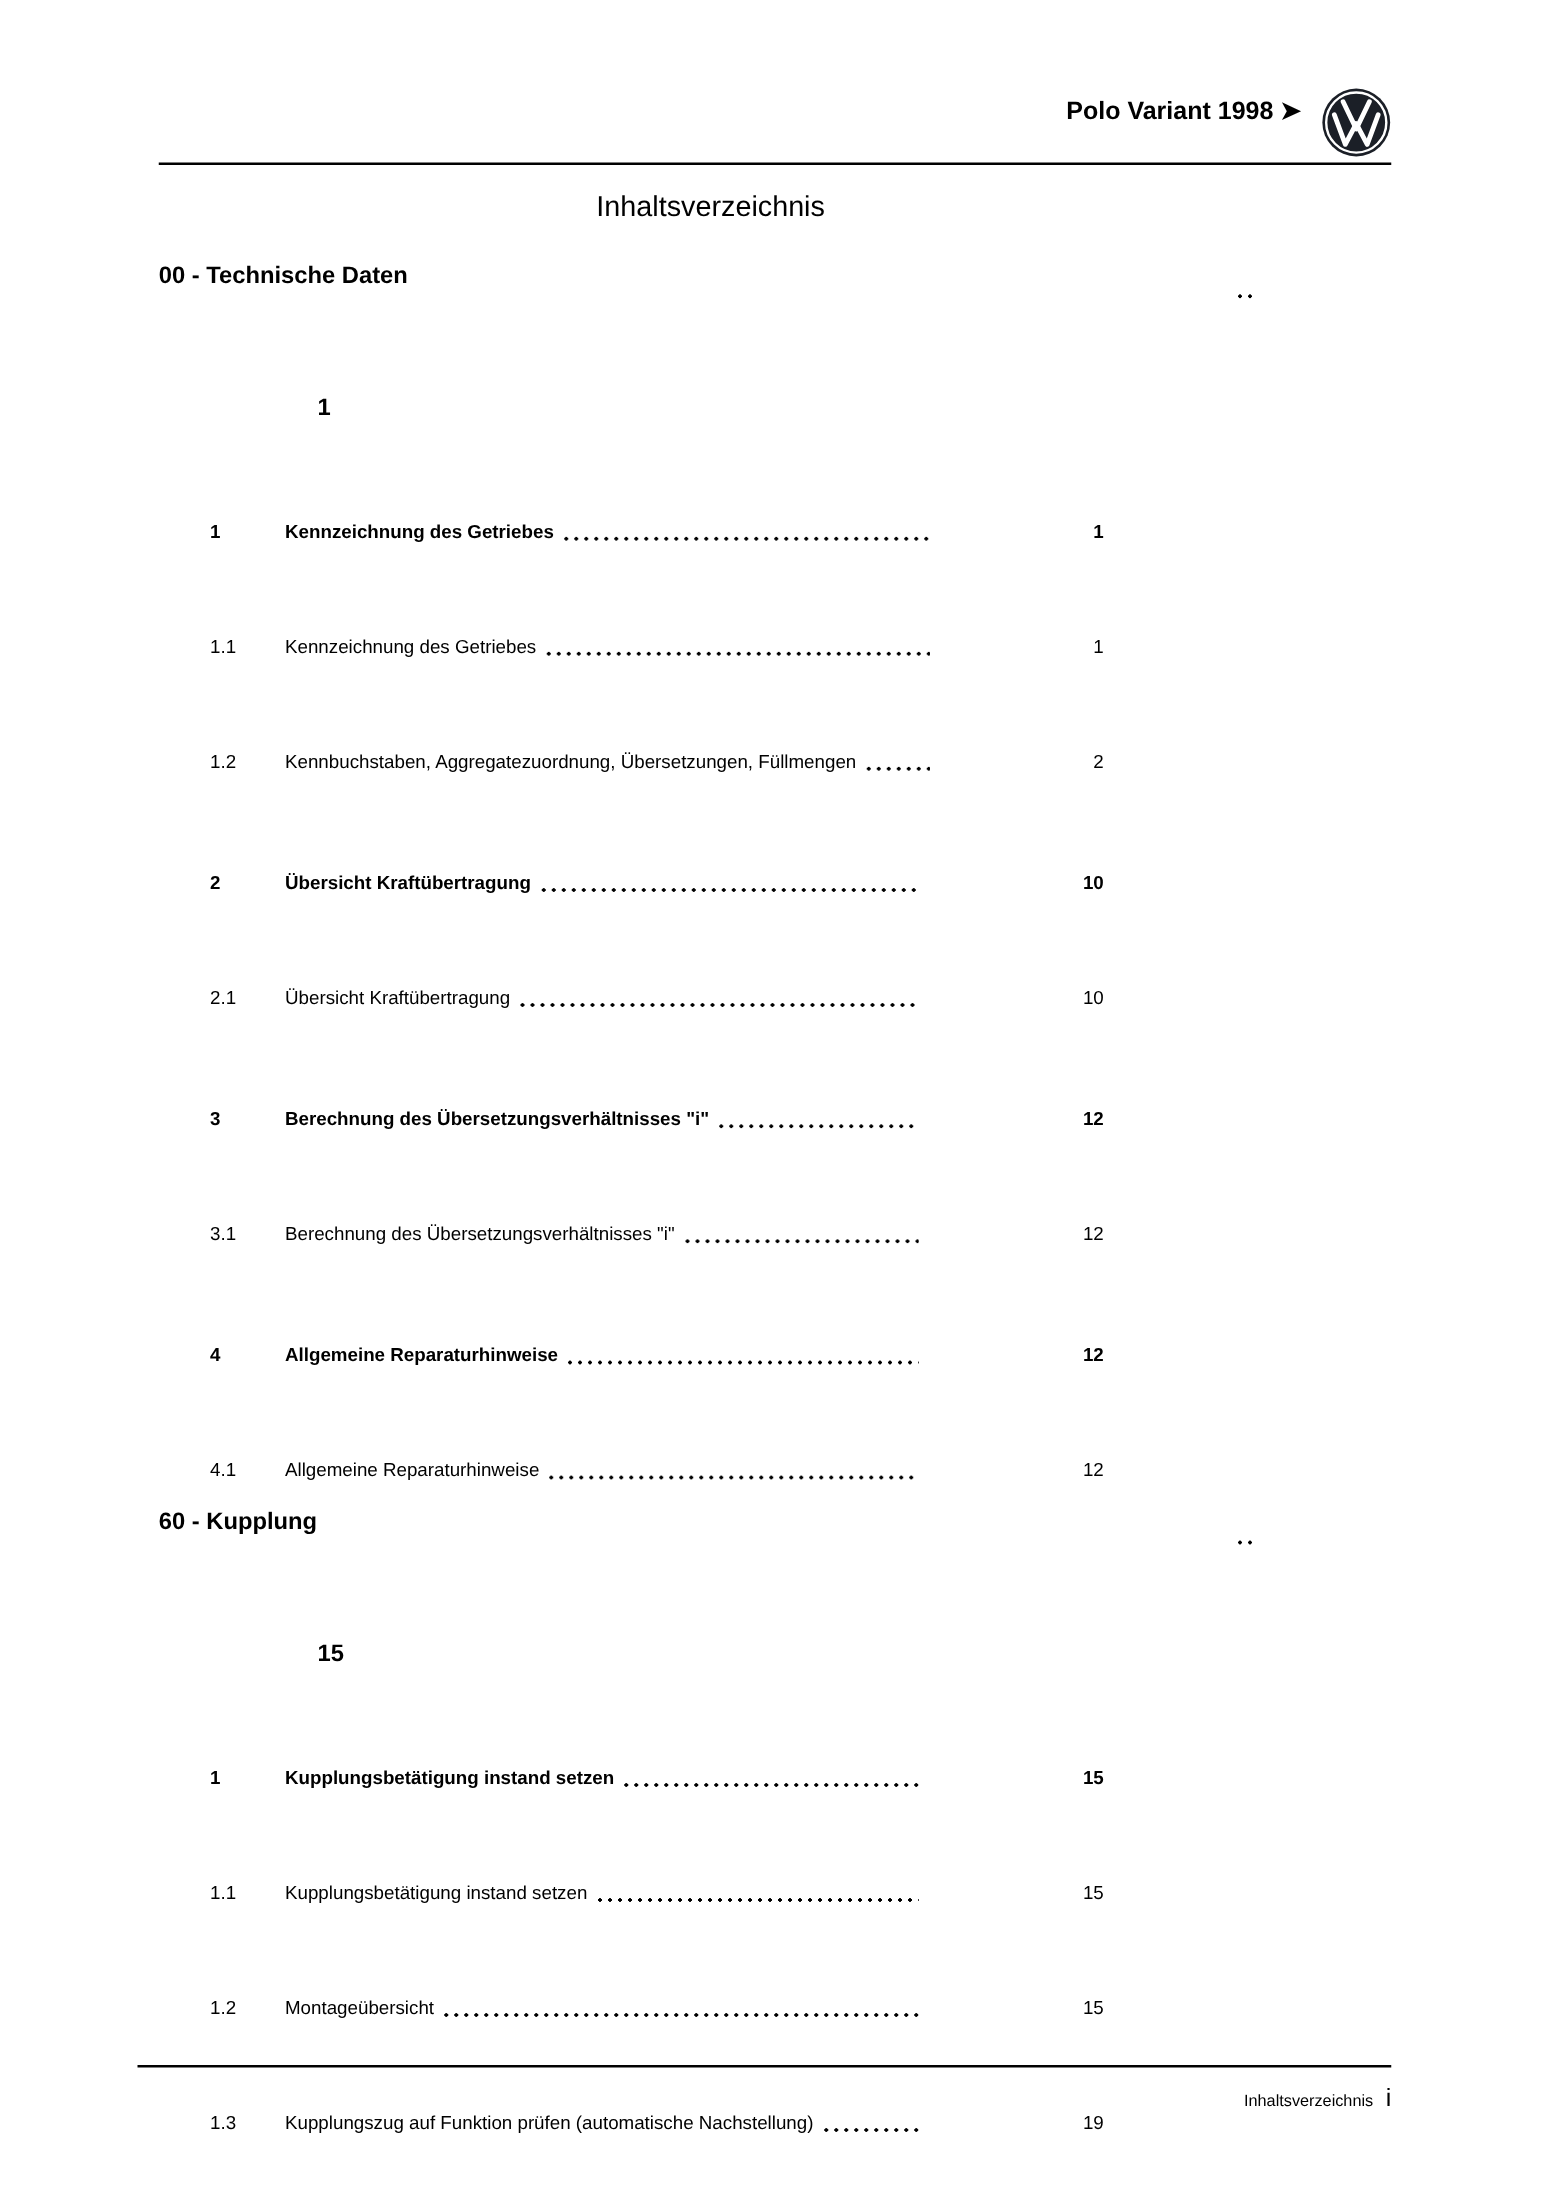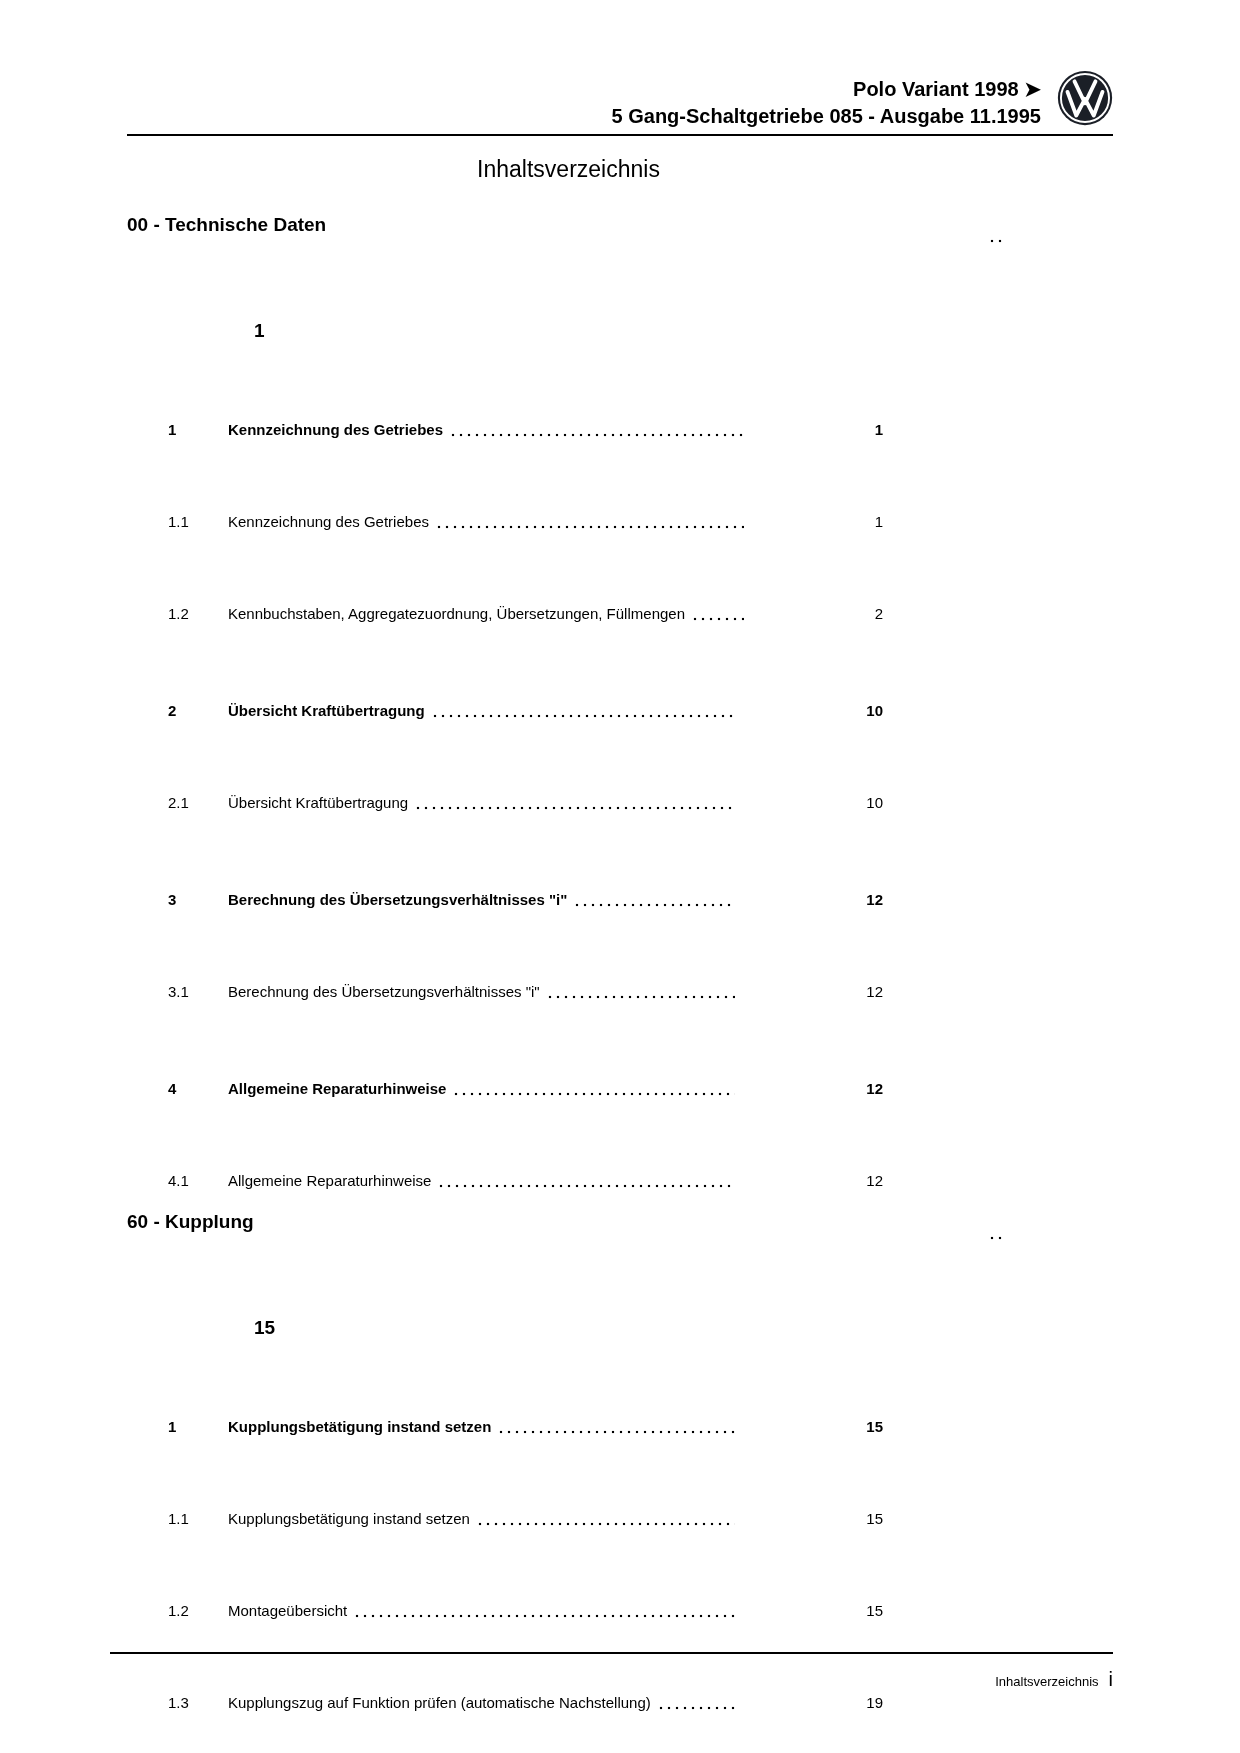--- a/index.html
+++ b/index.html
@@ -93,21 +93,20 @@
   }
 </style>
 </head>
 <body>
 
 <div class="page">
 
   <div class="header">
     <div class="header-text">
       <div>Polo Variant 1998 ➤</div>
-      <div>5 Gang-Schaltgetriebe 085 - Ausgabe 11.1995</div>
     </div>
     <svg class="vw-logo" viewBox="0 0 64 64" xmlns="http://www.w3.org/2000/svg" aria-hidden="true">
       <circle cx="32" cy="32" r="31" fill="#1b1f27"></circle>
       <circle cx="32" cy="32" r="27.5" fill="none" stroke="#ffffff" stroke-width="2.2"></circle>
       <path d="M20 13 L32 38 L44 13" fill="none" stroke="#ffffff" stroke-width="4.4" stroke-linecap="round" stroke-linejoin="round"></path>
       <path d="M12 25 L22 52 L32 33 L42 52 L52 25" fill="none" stroke="#ffffff" stroke-width="4.4" stroke-linecap="round" stroke-linejoin="round"></path>
     </svg>
   </div>
   <div class="header-rule"></div>
 

